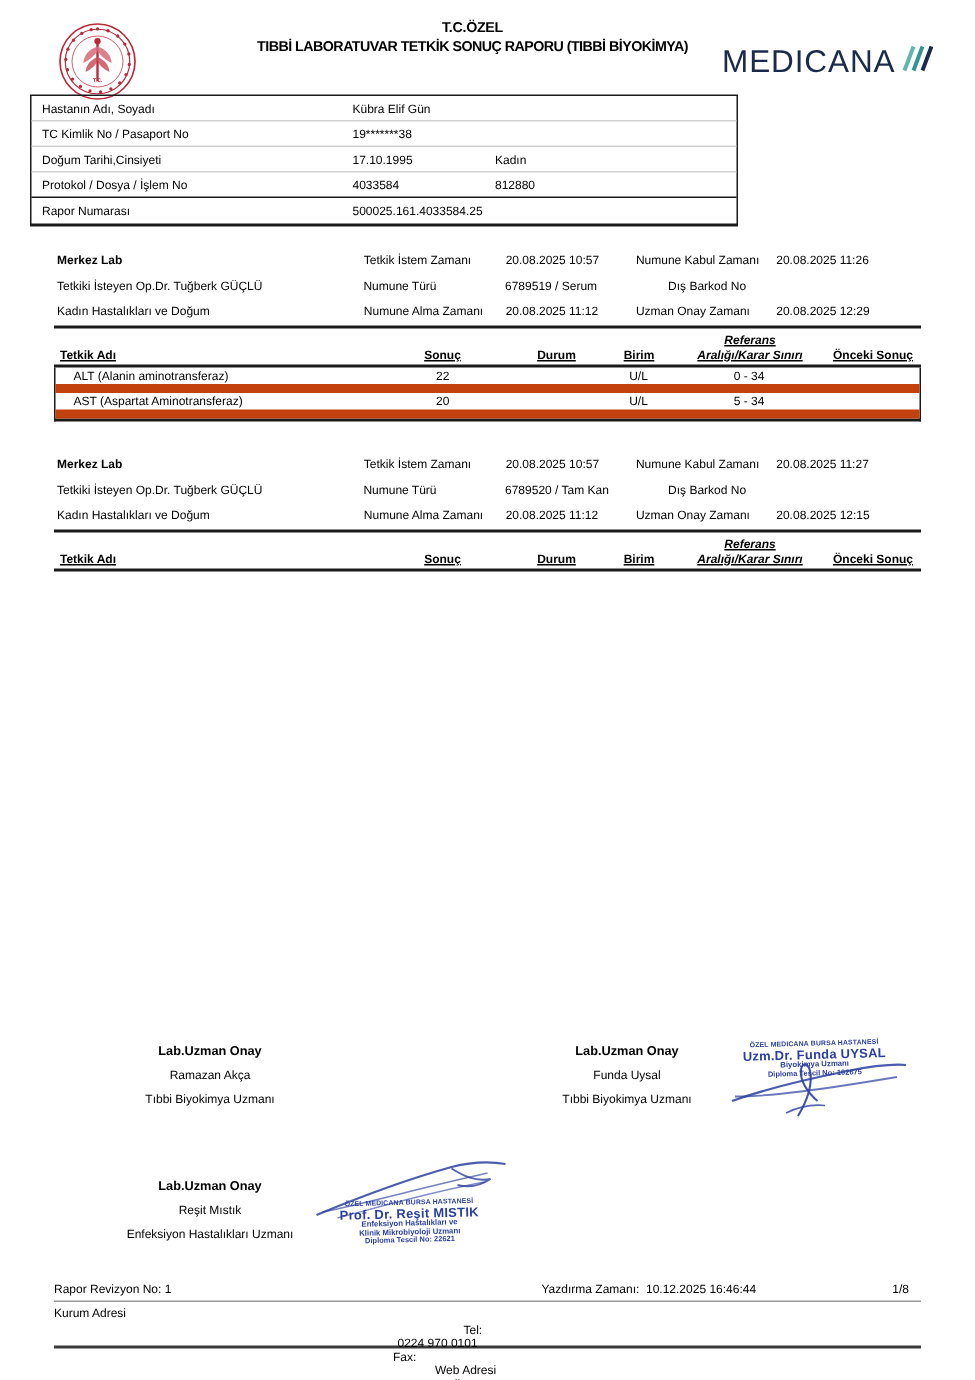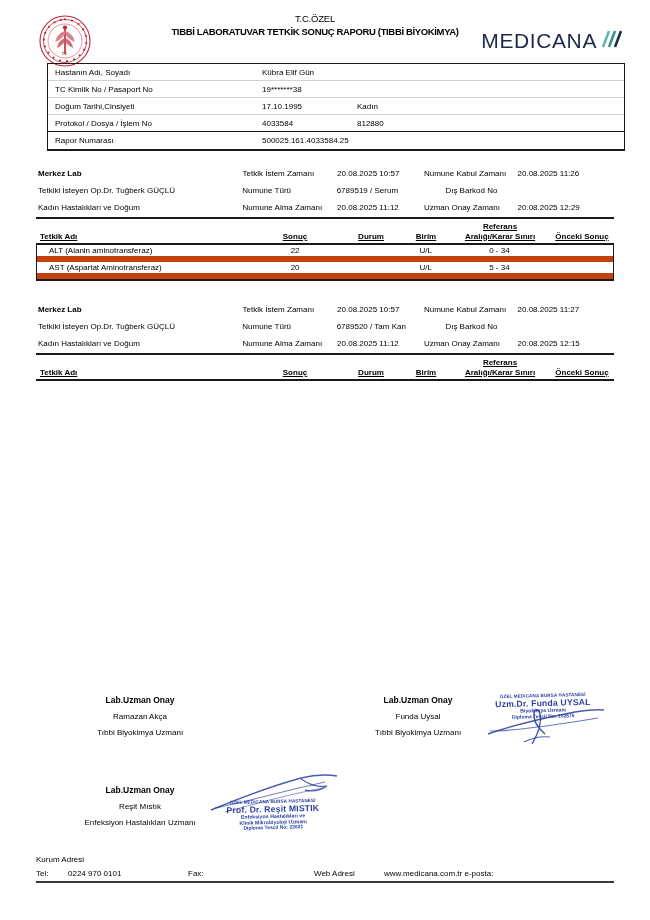--- a/index.html
+++ b/index.html
@@ -36,21 +36,21 @@
     width: 54px; height: 54px;
   }
   .header-titles {
     position: absolute;
     left: 120px; top: 12px;
     width: 390px;
     text-align: center;
   }
   .title-line1 {
     font-size: 9.5px;
-    font-weight: normal;
+    font-weight: bold;
     letter-spacing: -0.2px;
     line-height: 13px;
   }
   .title-line2 {
     font-size: 9.5px;
     font-weight: bold;
     letter-spacing: -0.3px;
     line-height: 13px;
   }
   .title-line3 {
@@ -72,22 +72,22 @@
     font-weight: 400;
   }
   .brand-slashes {
     margin-left: 1px;
     display: inline-block;
   }
 
   
   .patient-table {
     position: absolute;
-    left: 47px; top: 63px;
-    width: 578px;
+    left: 20px; top: 63px;
+    width: 472px;
     border: 1px solid #1a1a1a;
     border-bottom: 2px solid #1a1a1a;
     box-sizing: border-box;
   }
   .patient-row {
     display: flex;
     height: 17px;
     align-items: center;
     border-bottom: 1px solid #d2d2d2;
     box-sizing: border-box;
@@ -142,21 +142,21 @@
   .rh {
     font-size: 8px;
     font-weight: bold;
     text-decoration: underline;
     box-sizing: border-box;
   }
   .rh-name   { width: 214px; padding-left: 4px; }
   .rh-sonuc  { width: 90px; text-align: center; }
   .rh-durum  { width: 62px; text-align: center; }
   .rh-birim  { width: 48px; text-align: center; }
-  .rh-ref    { width: 100px; text-align: center; line-height: 9.5px; }
+  .rh-ref    { width: 100px; text-align: center; line-height: 9.5px; font-style: italic; }
   .rh-onceki { width: 64px; text-align: center; }
 
   .res-body {
     border-left: 1px solid #1a1a1a;
     border-right: 1px solid #1a1a1a;
     border-bottom: 2px solid #1a1a1a;
     box-sizing: border-box;
   }
   .res-row {
     display: flex;
@@ -224,20 +224,21 @@
     display: flex;
     align-items: center;
     font-size: 8px;
   }
   .foot-row3 {
     height: 15px;
     display: flex;
     align-items: center;
     font-size: 8px;
     border-bottom: 2px solid #3a3a3a;
+    flex-direction: column;
   }
   .f-tel-lbl  { width: 32px; }
   .f-tel-val  { width: 120px; }
   .f-fax-lbl  { width: 126px; }
   .f-web-lbl  { width: 70px; }
   .f-web-val  { }
 </style>
 </head>
 <body>
 
@@ -460,20 +461,28 @@
     <div class="stamp-sub2">Diploma Tescil No: 22621</div>
   </div>
   <svg class="scribble" style="left:205px; top:770px;" width="140" height="45">
     <path d="M6 40 C30 30, 60 18, 96 8 C108 5, 120 4, 132 6" stroke="#2b3f9e" stroke-width="1.5" fill="none" opacity="0.85"></path>
     <path d="M10 38 C40 32, 75 22, 120 12" stroke="#2b3f9e" stroke-width="1.1" fill="none" opacity="0.65"></path>
     <path d="M96 9 C104 14, 112 18, 122 16 C116 20, 108 22, 100 20" stroke="#2b3f9e" stroke-width="1.3" fill="none" opacity="0.8"></path>
     <path d="M20 42 C50 34, 85 24, 118 18" stroke="#2b3f9e" stroke-width="0.9" fill="none" opacity="0.6"></path>
   </svg>
 
   <div class="footer">
+    <div class="foot-row1">
+      <span class="foot-rev">Rapor Revizyon No: 1</span>
+      <span class="foot-print">
+        <span>Yazdırma Zamanı:</span>&nbsp;
+        <span>10.12.2025 16:46:44</span>
+      </span>
+      <span class="foot-page">1/8</span>
+    </div>
     <div class="foot-row2">
       <span>Kurum Adresi</span>
     </div>
     <div class="foot-row3">
       <span class="f-tel-lbl">Tel:</span>
       <span class="f-tel-val">0224 970 0101</span>
       <span class="f-fax-lbl">Fax:</span>
       <span class="f-web-lbl">Web Adresi</span>
       <span class="f-web-val">www.medicana.com.tr e-posta:</span>
     </div>

